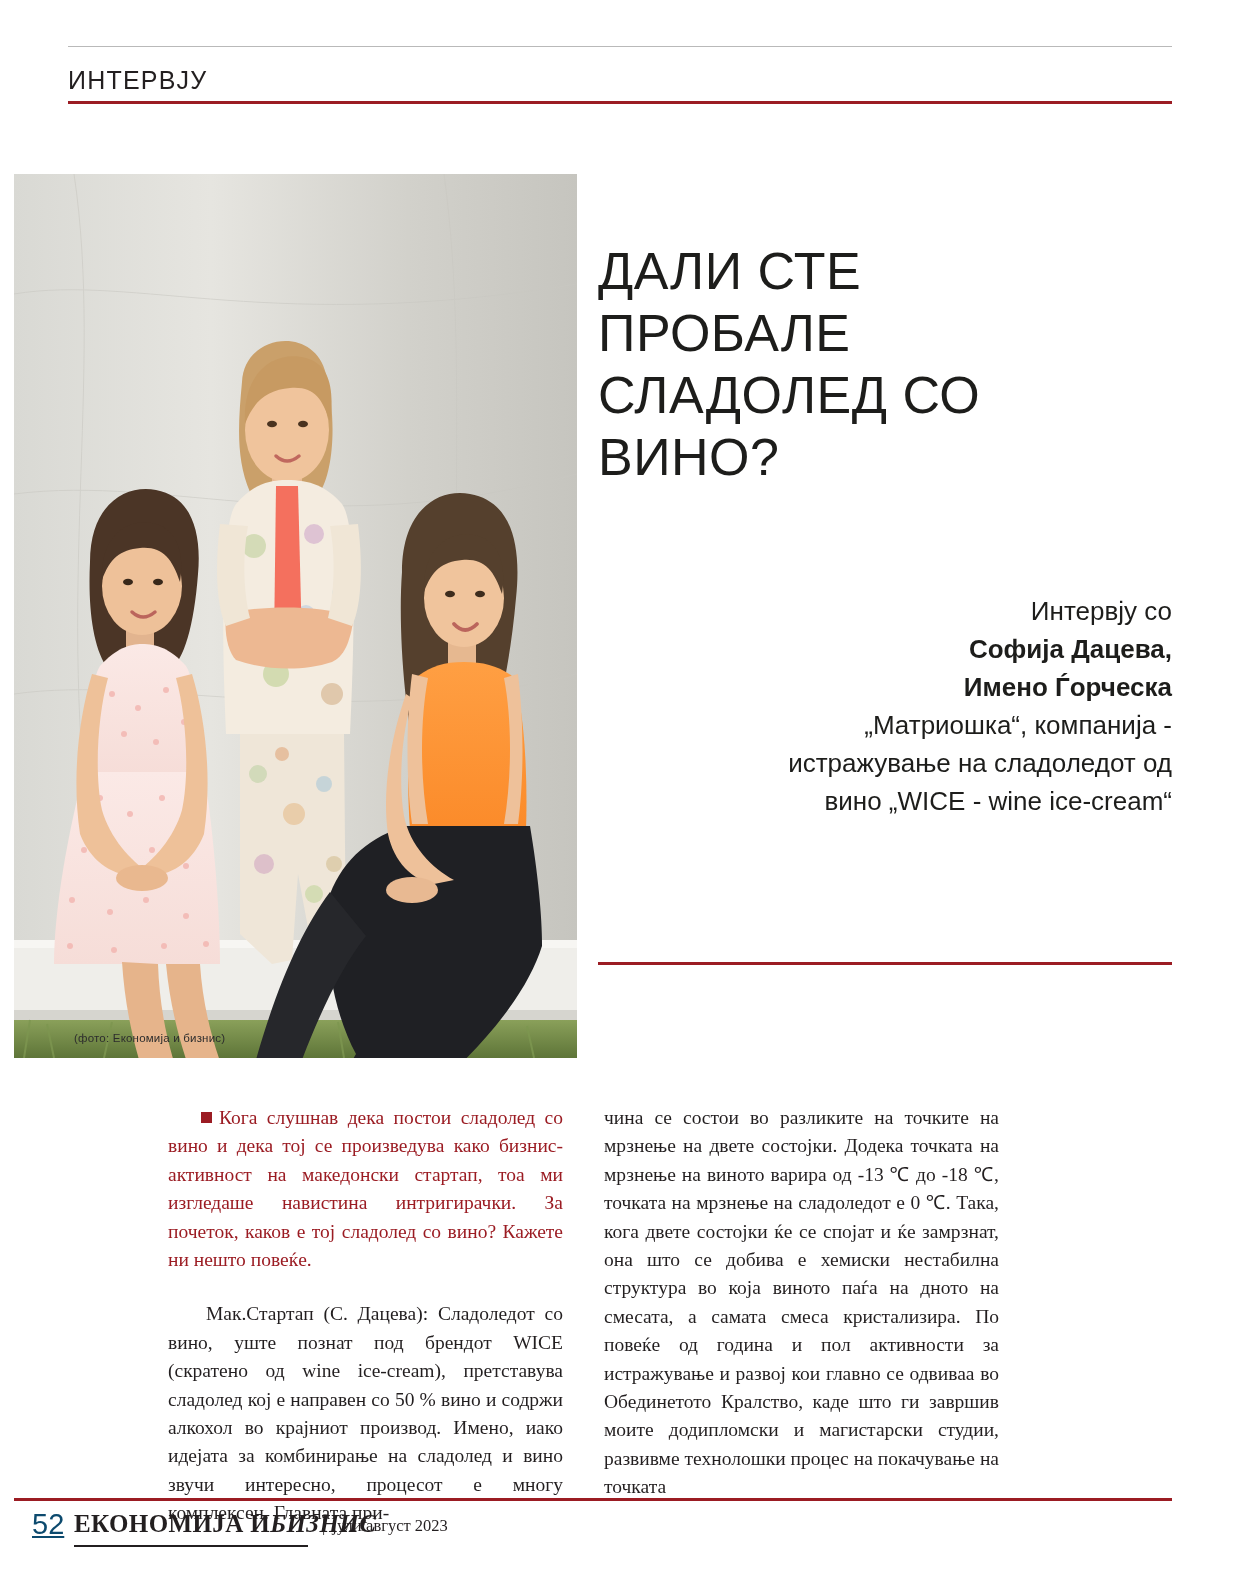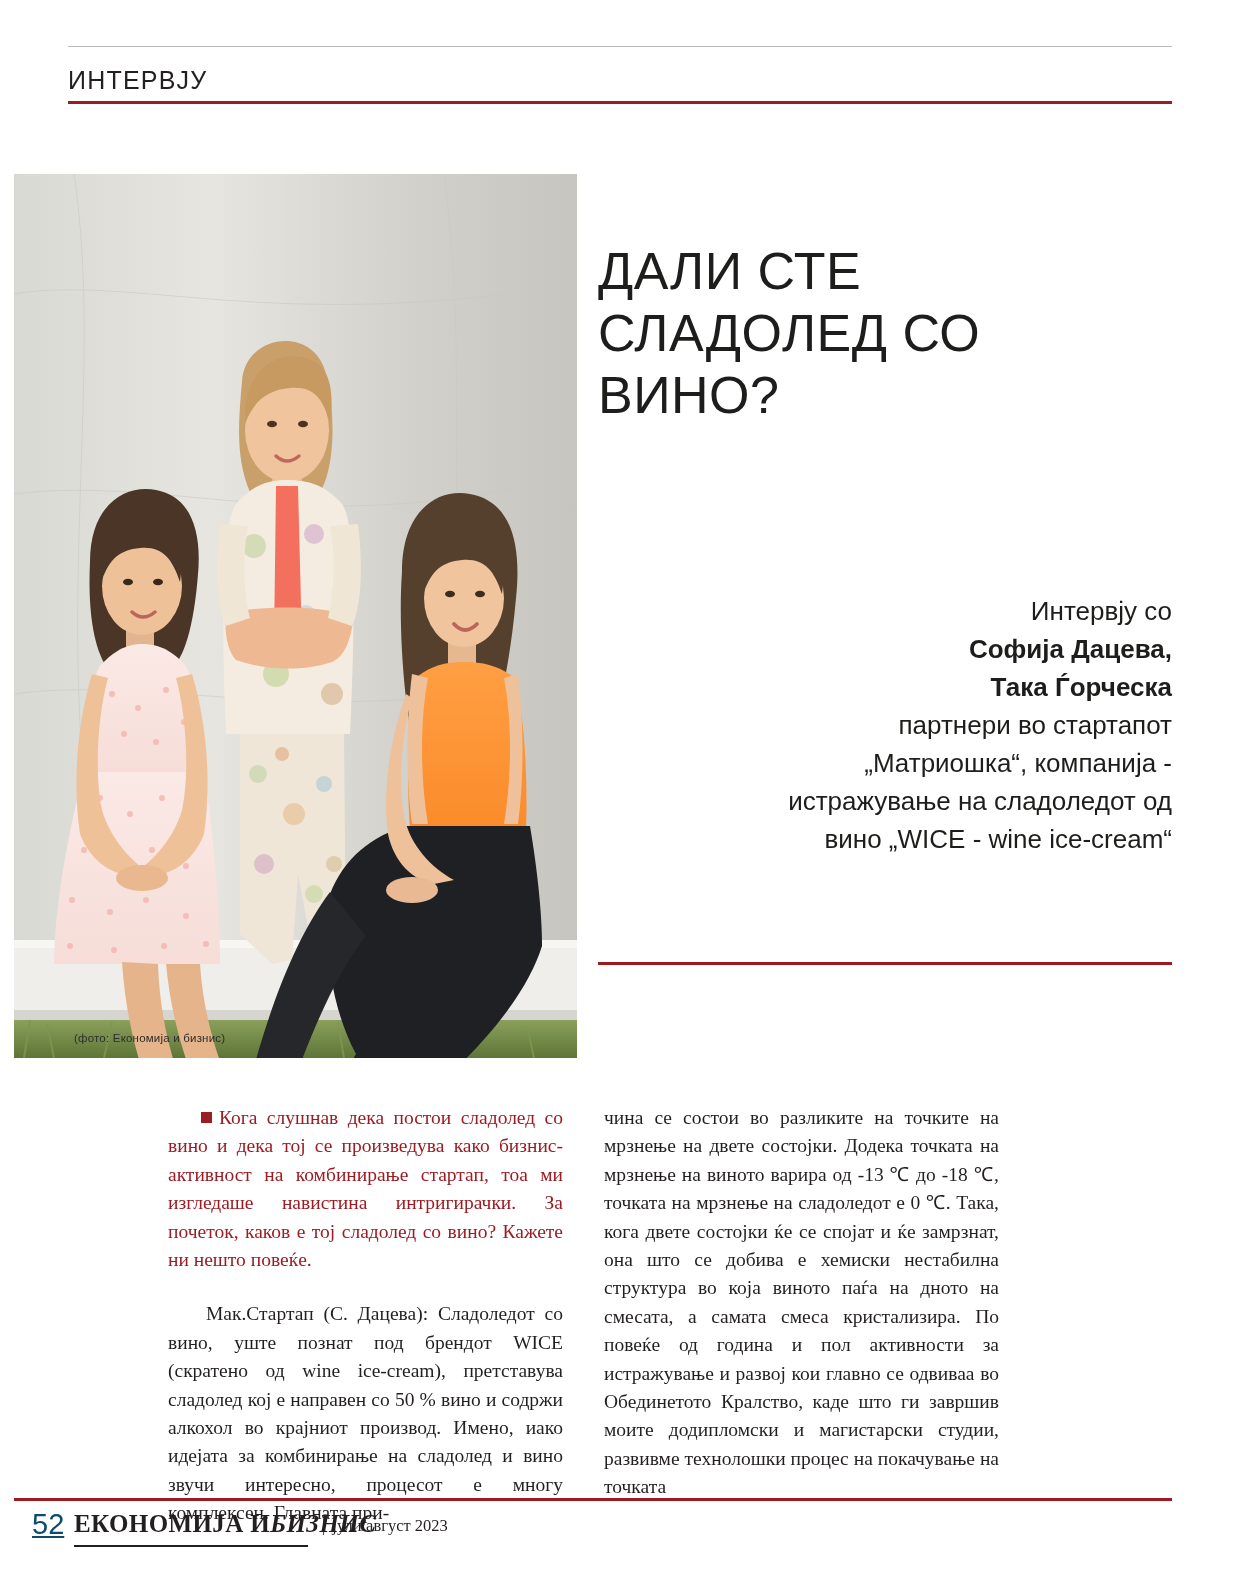--- a/index.html
+++ b/index.html
@@ -369,37 +369,37 @@
 
         <path d="M226,904 L268,928 L250,966 L208,944 Z" fill="#ef7a1e"></path>
         <path d="M392,994 L440,1002 L432,1040 L386,1030 Z" fill="#ef7a1e"></path>
       </g>
     </svg>
     <div class="photo-caption">(фото: Економија и бизнис)</div>
   </div>
 
   <div class="headline">
     <div>ДАЛИ СТЕ</div>
+    <div>ПРОБАЛЕ</div>
     <div>СЛАДОЛЕД СО</div>
     <div>ВИНО?</div>
   </div>
 
   <div class="standfirst">
     <span class="line">Интервју со</span>
     <b class="line">Софија Дацева,</b>
-    <b class="line">Така Ѓорческа</b>
-    <span class="line">партнери во стартапот</span>
+    <b class="line">Имено Ѓорческа</b>
     <span class="line">„Матриошка“, компанија -</span>
     <span class="line">истражување на сладоледот од</span>
     <span class="line">вино „WICE - wine ice-cream“</span>
   </div>
   <div class="standfirst-rule"></div>
 
   <div class="col col-left">
-    <p class="q"><span class="bullet"></span><span>Кога слушнав дека постои сладолед со вино и дека тој се произведува како бизнис-активност на комбинирање стартап, тоа ми изгледаше навистина интригирачки. За почеток, каков е тој сладолед со вино? Кажете ни нешто повеќе.</span></p>
+    <p class="q"><span class="bullet"></span><span>Кога слушнав дека постои сладолед со вино и дека тој се произведува како бизнис-активност на македонски стартап, тоа ми изгледаше навистина интригирачки. За почеток, каков е тој сладолед со вино? Кажете ни нешто повеќе.</span></p>
     <p class="p">Мак.Стартап (С. Дацева): Сладоледот со вино, уште познат под брендот WICE (скратено од wine ice-cream), претставува сладолед кој е направен со 50 % вино и содржи алкохол во крајниот производ. Имено, иако идејата за комбинирање на сладолед и вино звучи интересно, процесот е многу комплексен. Главната при-</p>
   </div>
 
   <div class="col col-right">
     <p class="p-cont">чина се состои во разликите на точките на мрзнење на двете состојки. Додека точката на мрзнење на виното варира од -13 ℃ до -18 ℃, точката на мрзнење на сладоледот е 0 ℃. Така, кога двете состојки ќе се спојат и ќе замрзнат, она што се добива е хемиски нестабилна структура во која виното паѓа на дното на смесата, а самата смеса кристализира. По повеќе од година и пол активности за истражување и развој кои главно се одвиваа во Обединетото Кралство, каде што ги завршив моите додипломски и магистарски студии, развивме технолошки процес на покачување на точката</p>
   </div>
 
   <div class="footer-rule"></div>
   <div class="folio">52</div>
   <div class="masthead"><span>ЕКОНОМИЈА И</span><span class="ital">БИЗНИС</span></div>

